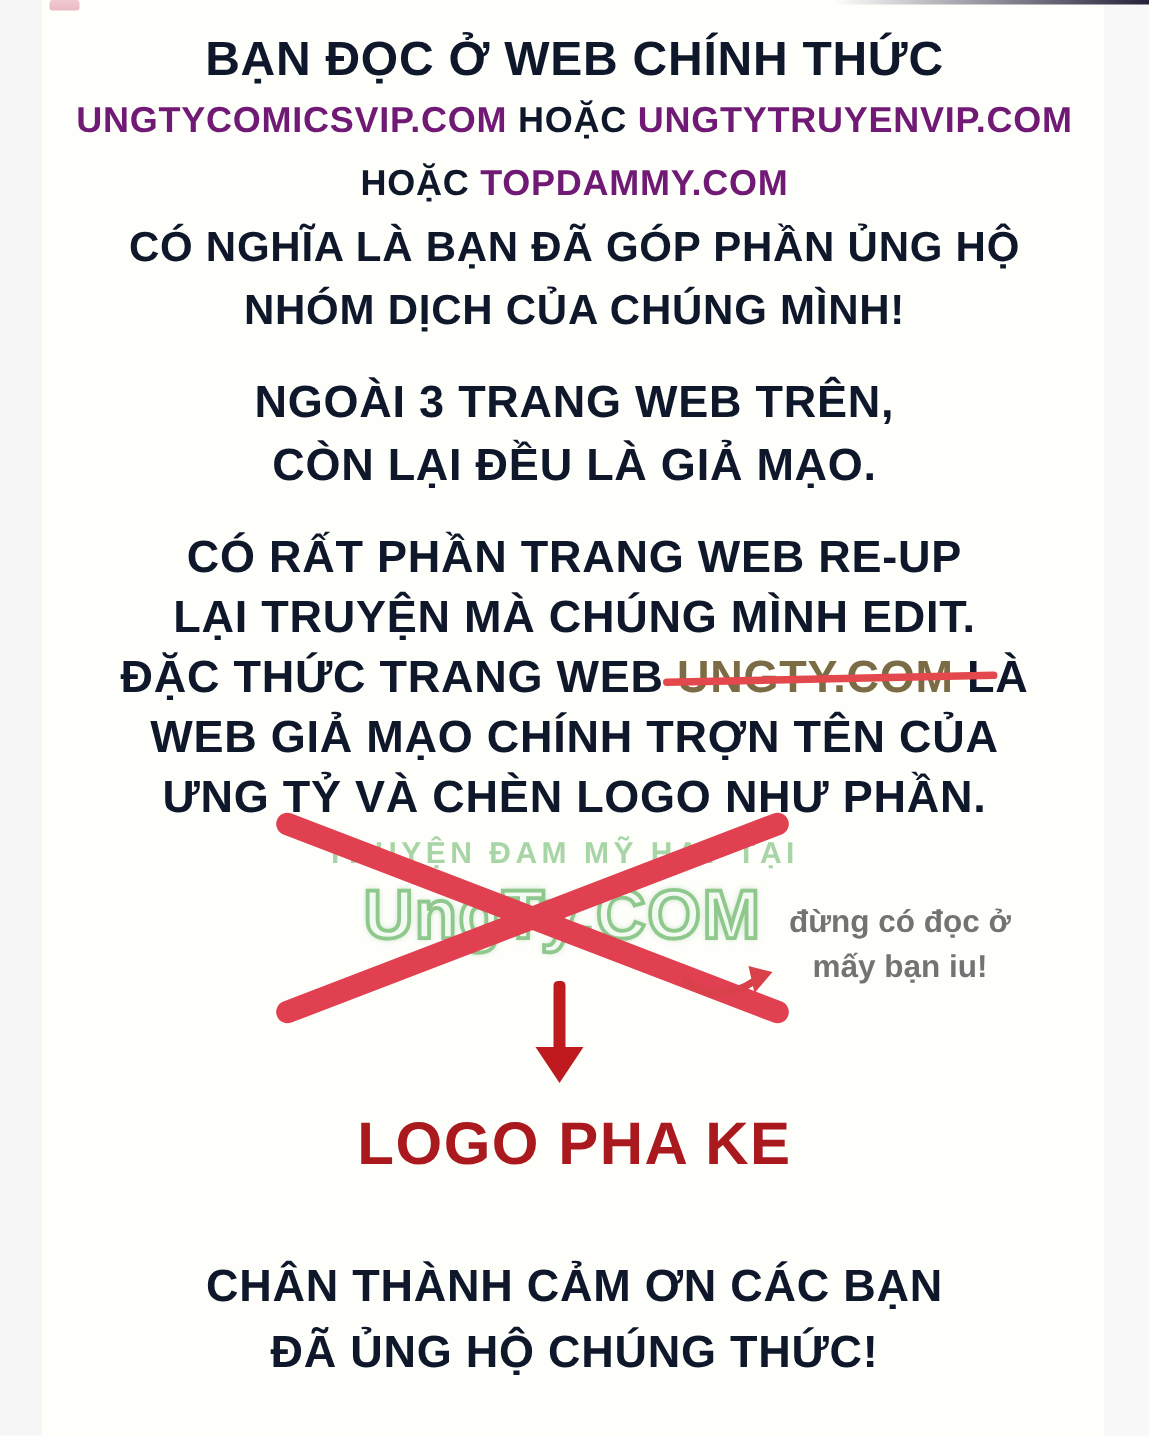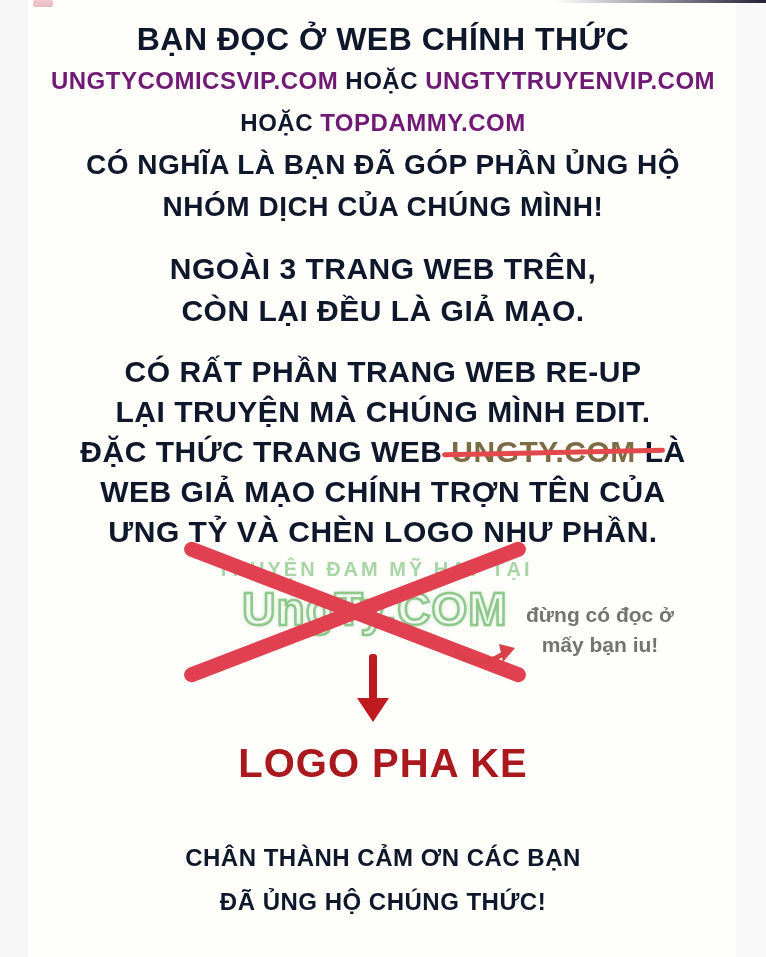--- a/index.html
+++ b/index.html
@@ -48,21 +48,21 @@
   .x-bar.a{transform:translate(-50%,-50%) rotate(21deg);}
   .x-bar.b{transform:translate(-50%,-50%) rotate(-21deg);}
 
   .note-arrow{position:absolute;left:455px;top:638px;}
   .fake-note{position:absolute;left:520px;top:600px;width:160px;text-align:center;
     font-size:21px;line-height:30px;color:#737373;letter-spacing:0;}
 
   .down-arrow{position:absolute;left:354px;top:654px;}
   .fake-label{top:720px;font-size:40px;letter-spacing:1px;color:#A9191E;margin-top:21px;}
 
-  .footer{top:836px;font-size:24px;line-height:44px;}
+  .footer{top:836px;font-size:30px;line-height:44px;}
 </style>
 </head>
 <body>
 
 <div class="edge edge-left"></div>
 <div class="edge edge-right"></div>
 <div class="top-navy-line"></div>
 <div class="pink-mark"></div>
 
 <div class="centered-block header">

